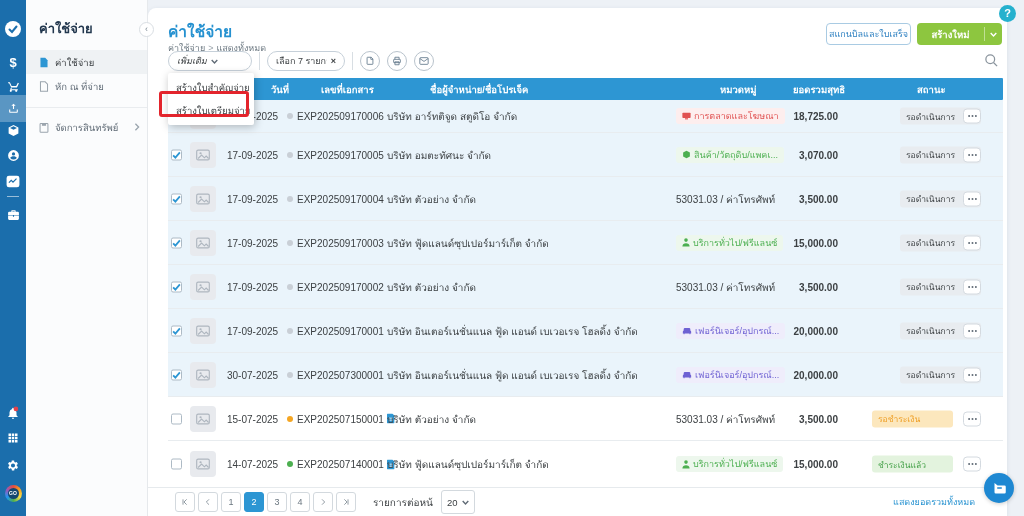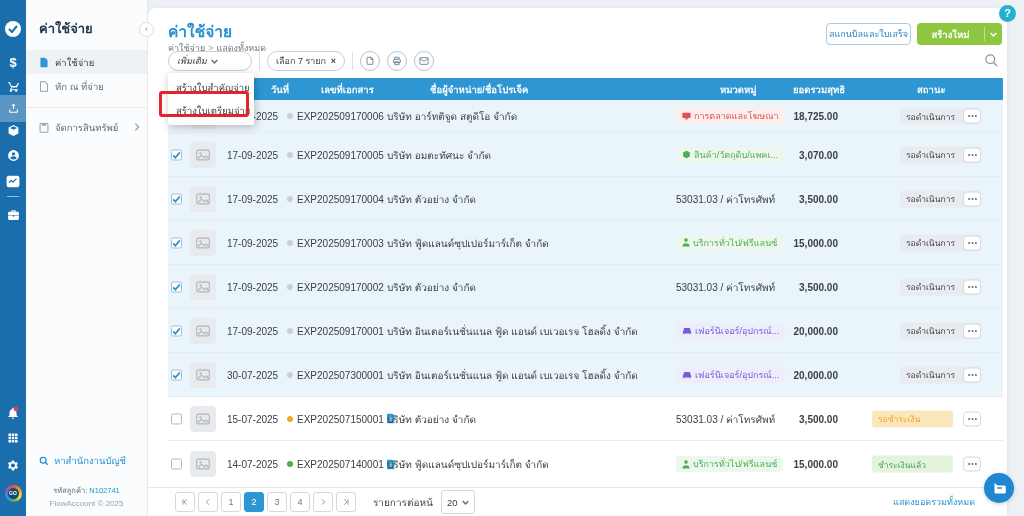--- a/index.html
+++ b/index.html
@@ -199,31 +199,20 @@
             </svg>
           </span>
           <span class="silabel">จัดการสินทรัพย์</span>
           <span class="chev">
             <svg width="6" height="8" viewBox="0 0 6 10" fill="none" stroke="#9AA4AD" stroke-width="1.6">
               <path d="M1 1l4 4-4 4"></path>
             </svg>
           </span>
         </div>
       </div>
-    <div class="side-footer">
-      <div class="find-acct">
-        <svg width="10" height="10" viewBox="0 0 24 24" fill="none" stroke="#2591D0" stroke-width="3">
-            <circle cx="10" cy="10" r="7"></circle>
-            <path d="M15.5 15.5L21 21"></path>
-          </svg>
-        <span>หาสำนักงานบัญชี</span>
-      </div>
-      <div class="cust"><span>รหัสลูกค้า:</span> <span class="code">N102741</span></div>
-      <div class="copyright">FlowAccount © 2025</div>
-    </div>
   </nav>
   <div class="collapse">‹</div>
 
   <main>
     <div class="card">
       <div class="page-title">ค่าใช้จ่าย</div>
       <div class="breadcrumb">
         <span>ค่าใช้จ่าย</span><span class="sep">&gt;</span><span>แสดงทั้งหมด</span>
       </div>
       <div class="btn-scan">สแกนบิลและใบเสร็จ</div>

